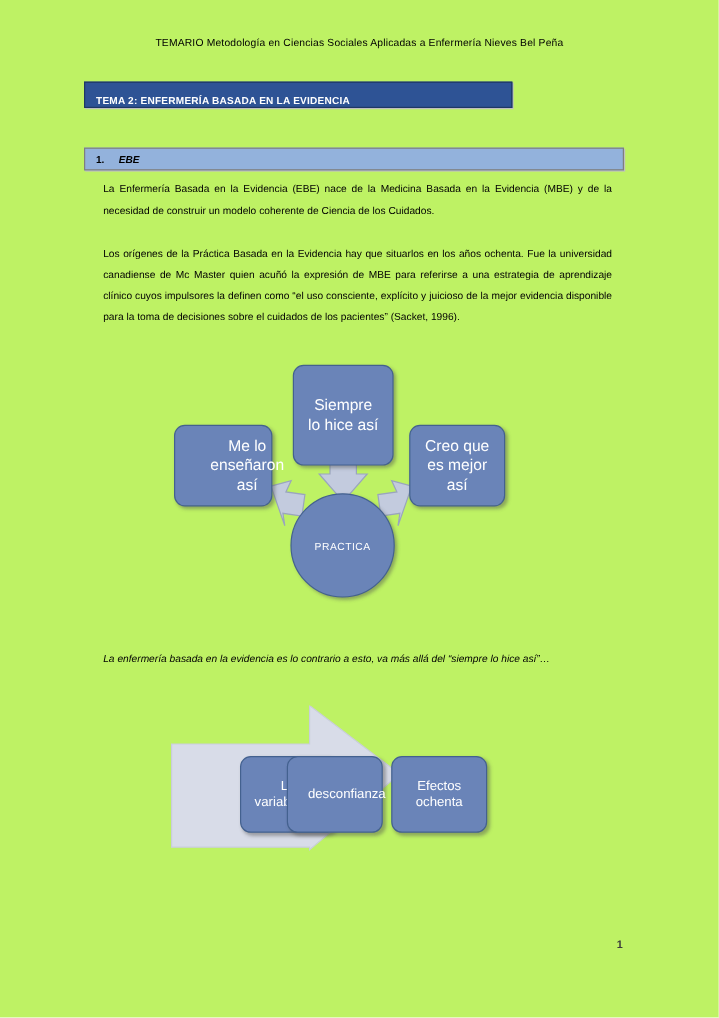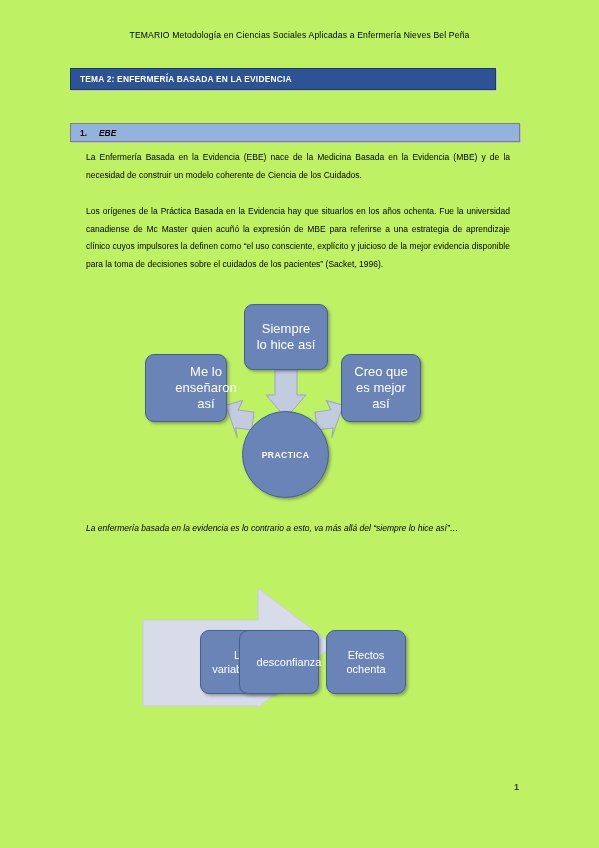--- a/index.html
+++ b/index.html
@@ -31,28 +31,28 @@
     font-size: 8.6px;
     letter-spacing: .15px;
     color: #000;
   }
 
   
   .tema-bar {
     position: absolute;
     left: 70px;
     top: 68px;
-    width: 426px;
+    width: 357px;
     height: 22px;
     box-sizing: border-box;
     background: #2e5395;
     border: 1px solid #1f3864;
     box-shadow: 1px 1px 0 #bfbfbf;
     display: flex;
-    align-items: center;
+    align-items: flex-end;
   }
   .tema-bar .label {
     color: #ffffff;
     font-size: 8.4px;
     font-weight: bold;
     letter-spacing: .2px;
     padding-left: 9px;
   }
 
   .ebe-bar {
@@ -88,21 +88,21 @@
     left: 86px;
     width: 424px;
     font-size: 8.5px;
     line-height: 17.5px;
     text-align: justify;
     color: #000;
   }
   .para.p1 { top: 149px; }
   .para.p2 { top: 188px; margin-top: 15px; }
   .para.p3 {
-    top: 519px;
+    top: 540px;
     font-style: italic;
     line-height: 19px;
   }
 
   
   .diagram1 {
     position: absolute;
     left: 140px;
     top: 292px;
     width: 300px;
@@ -118,21 +118,21 @@
     display: flex;
     align-items: center;
     justify-content: center;
     text-align: center;
     font-size: 13px;
     line-height: 16px;
     box-shadow: 2px 2px 3px rgba(80,80,80,.45);
   }
   .box-siempre {
     left: 104px; top: 12px;
-    width: 84px; height: 66px;
+    width: 84px; height: 84px;
   }
   .box-melo {
     left: 5px; top: 62px;
     width: 82px; height: 68px;
   }
   .box-creo {
     left: 201px; top: 62px;
     width: 80px; height: 68px;
   }
   .circle-practica {
@@ -143,21 +143,20 @@
     background: #6a84b8;
     border: 1px solid #43618f;
     border-radius: 50%;
     color: #ffffff;
     display: flex;
     align-items: center;
     justify-content: center;
     font-size: 8.6px;
     letter-spacing: .4px;
     box-shadow: 2px 2px 3px rgba(80,80,80,.45);
-    font-weight: bold;
   }
   .arrow-svg {
     position: absolute;
     left: 0; top: 0;
     width: 300px; height: 222px;
     overflow: visible;
   }
 
   
   .diagram2 {

